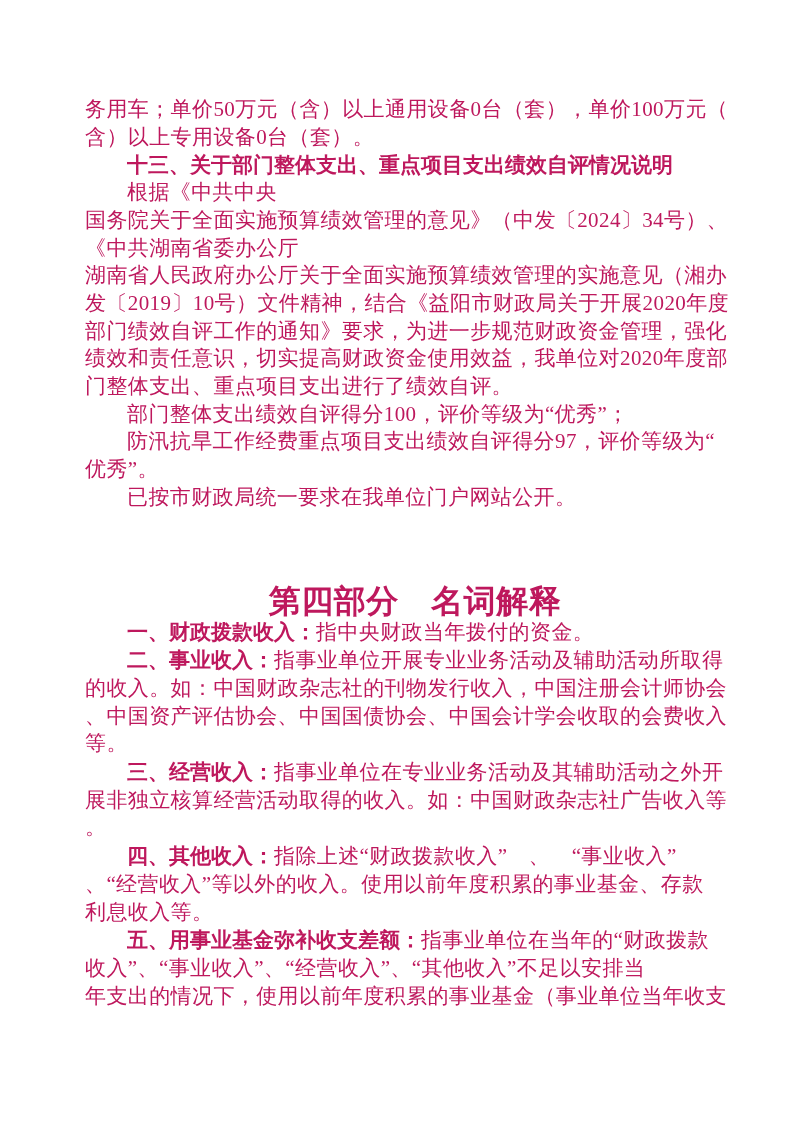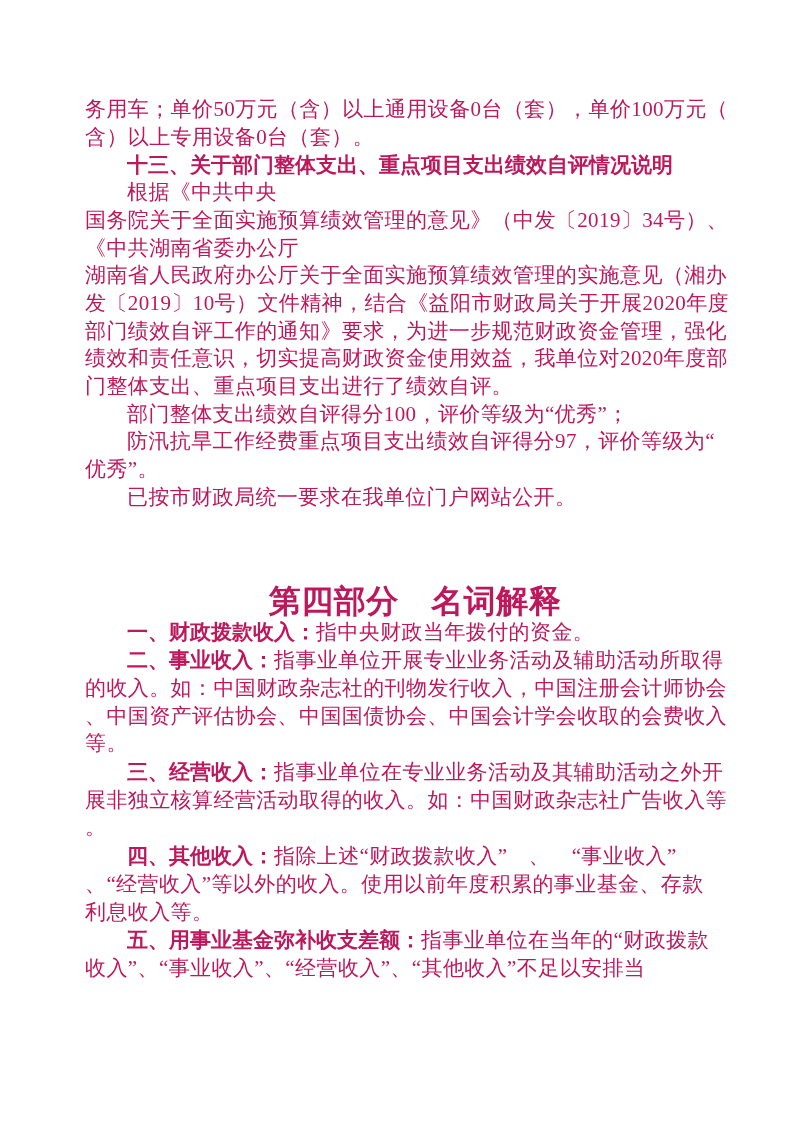--- a/index.html
+++ b/index.html
@@ -52,21 +52,21 @@
 </head>
 <body>
 
 <div class="page">
   <div class="content">
     <div id="sec-performance">
         <div class="line"><span class="seg">务用车；单价50万元（含）以上通用设备0台（套），单价100万元（</span></div>
         <div class="line"><span class="seg">含）以上专用设备0台（套）。</span></div>
         <div class="line indent heading"><span class="seg bold-seg">十三、关于部门整体支出、重点项目支出绩效自评情况说明</span></div>
         <div class="line indent"><span class="seg">根据《中共中央</span></div>
-        <div class="line"><span class="seg">国务院关于全面实施预算绩效管理的意见》（中发〔2019〕34号）、</span></div>
+        <div class="line"><span class="seg">国务院关于全面实施预算绩效管理的意见》（中发〔2024〕34号）、</span></div>
         <div class="line"><span class="seg">《中共湖南省委办公厅</span></div>
         <div class="line"><span class="seg">湖南省人民政府办公厅关于全面实施预算绩效管理的实施意见（湘办</span></div>
         <div class="line"><span class="seg">发〔2019〕10号）文件精神，结合《益阳市财政局关于开展2020年度</span></div>
         <div class="line"><span class="seg">部门绩效自评工作的通知》要求，为进一步规范财政资金管理，强化</span></div>
         <div class="line"><span class="seg">绩效和责任意识，切实提高财政资金使用效益，我单位对2020年度部</span></div>
         <div class="line"><span class="seg">门整体支出、重点项目支出进行了绩效自评。</span></div>
         <div class="line indent"><span class="seg">部门整体支出绩效自评得分100，评价等级为“优秀”；</span></div>
         <div class="line indent"><span class="seg">防汛抗旱工作经费重点项目支出绩效自评得分97，评价等级为“</span></div>
         <div class="line"><span class="seg">优秀”。</span></div>
         <div class="line indent"><span class="seg">已按市财政局统一要求在我单位门户网站公开。</span></div>
@@ -79,15 +79,16 @@
         <div class="line"><span class="seg">、中国资产评估协会、中国国债协会、中国会计学会收取的会费收入</span></div>
         <div class="line"><span class="seg">等。</span></div>
         <div class="line indent"><span class="seg bold-seg">三、经营收入：</span><span class="seg">指事业单位在专业业务活动及其辅助活动之外开</span></div>
         <div class="line"><span class="seg">展非独立核算经营活动取得的收入。如：中国财政杂志社广告收入等</span></div>
         <div class="line"><span class="seg">。</span></div>
         <div class="line indent"><span class="seg bold-seg">四、其他收入：</span><span class="seg">指除上述“财政拨款收入”　、　“事业收入”</span></div>
         <div class="line"><span class="seg">、“经营收入”等以外的收入。使用以前年度积累的事业基金、存款</span></div>
         <div class="line"><span class="seg">利息收入等。</span></div>
         <div class="line indent"><span class="seg bold-seg">五、用事业基金弥补收支差额：</span><span class="seg">指事业单位在当年的“财政拨款</span></div>
         <div class="line"><span class="seg">收入”、“事业收入”、“经营收入”、“其他收入”不足以安排当</span></div>
+        <div class="line"><span class="seg">年支出的情况下，使用以前年度积累的事业基金（事业单位当年收支</span></div>
       </div>
   </div>
 </div>
 
 </body></html>

